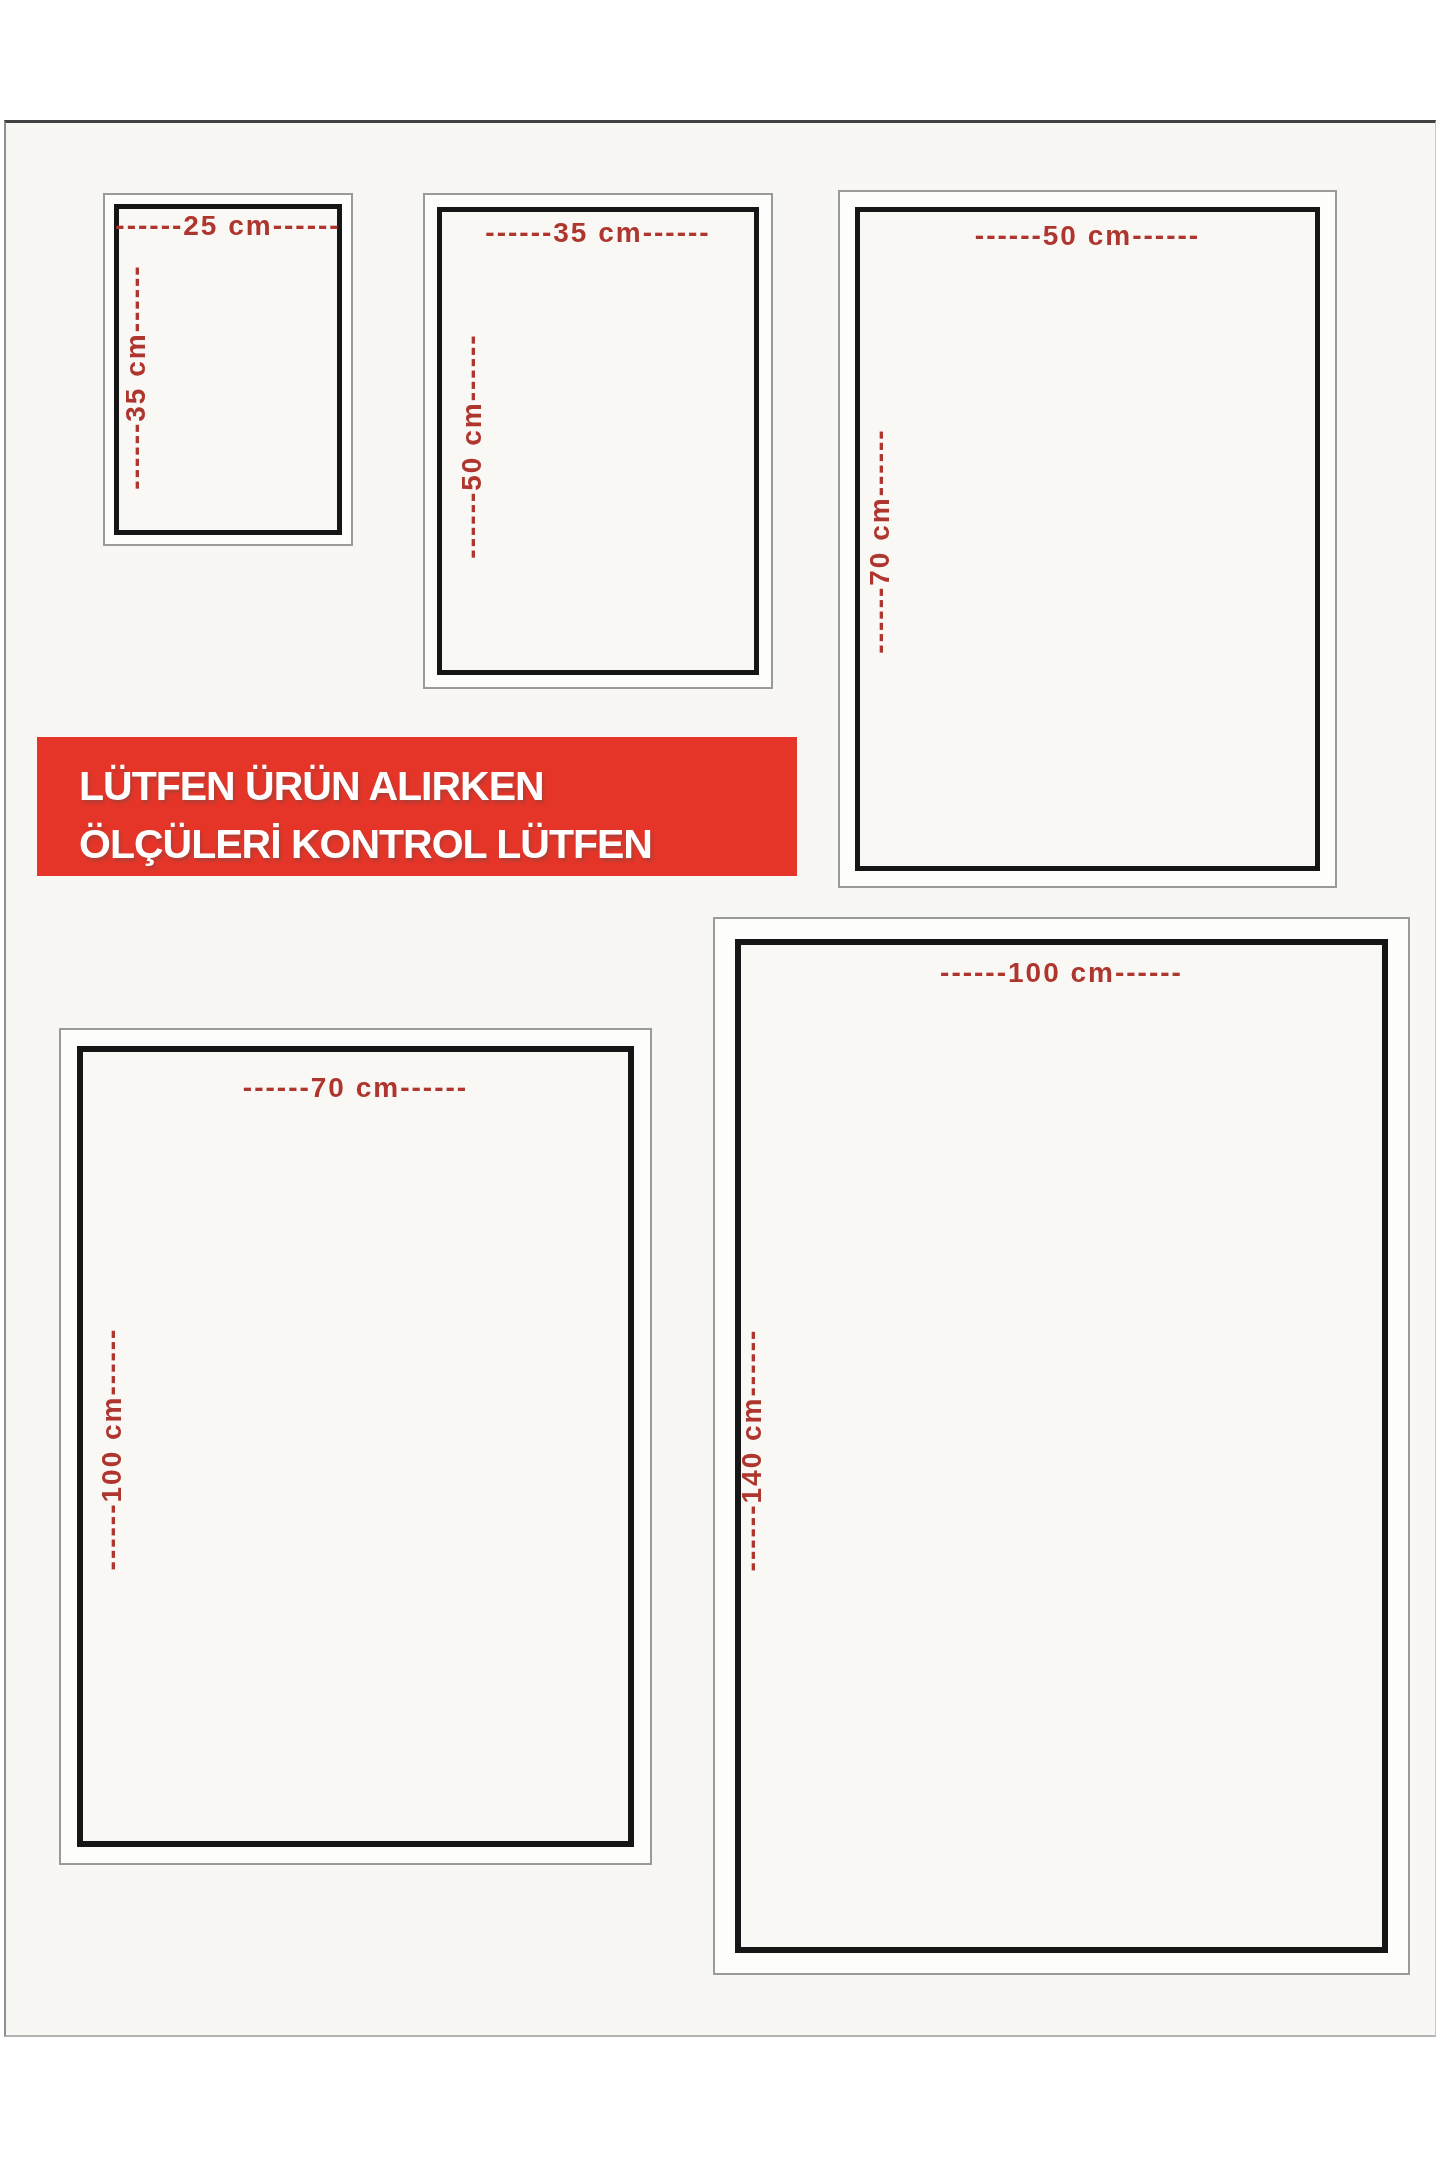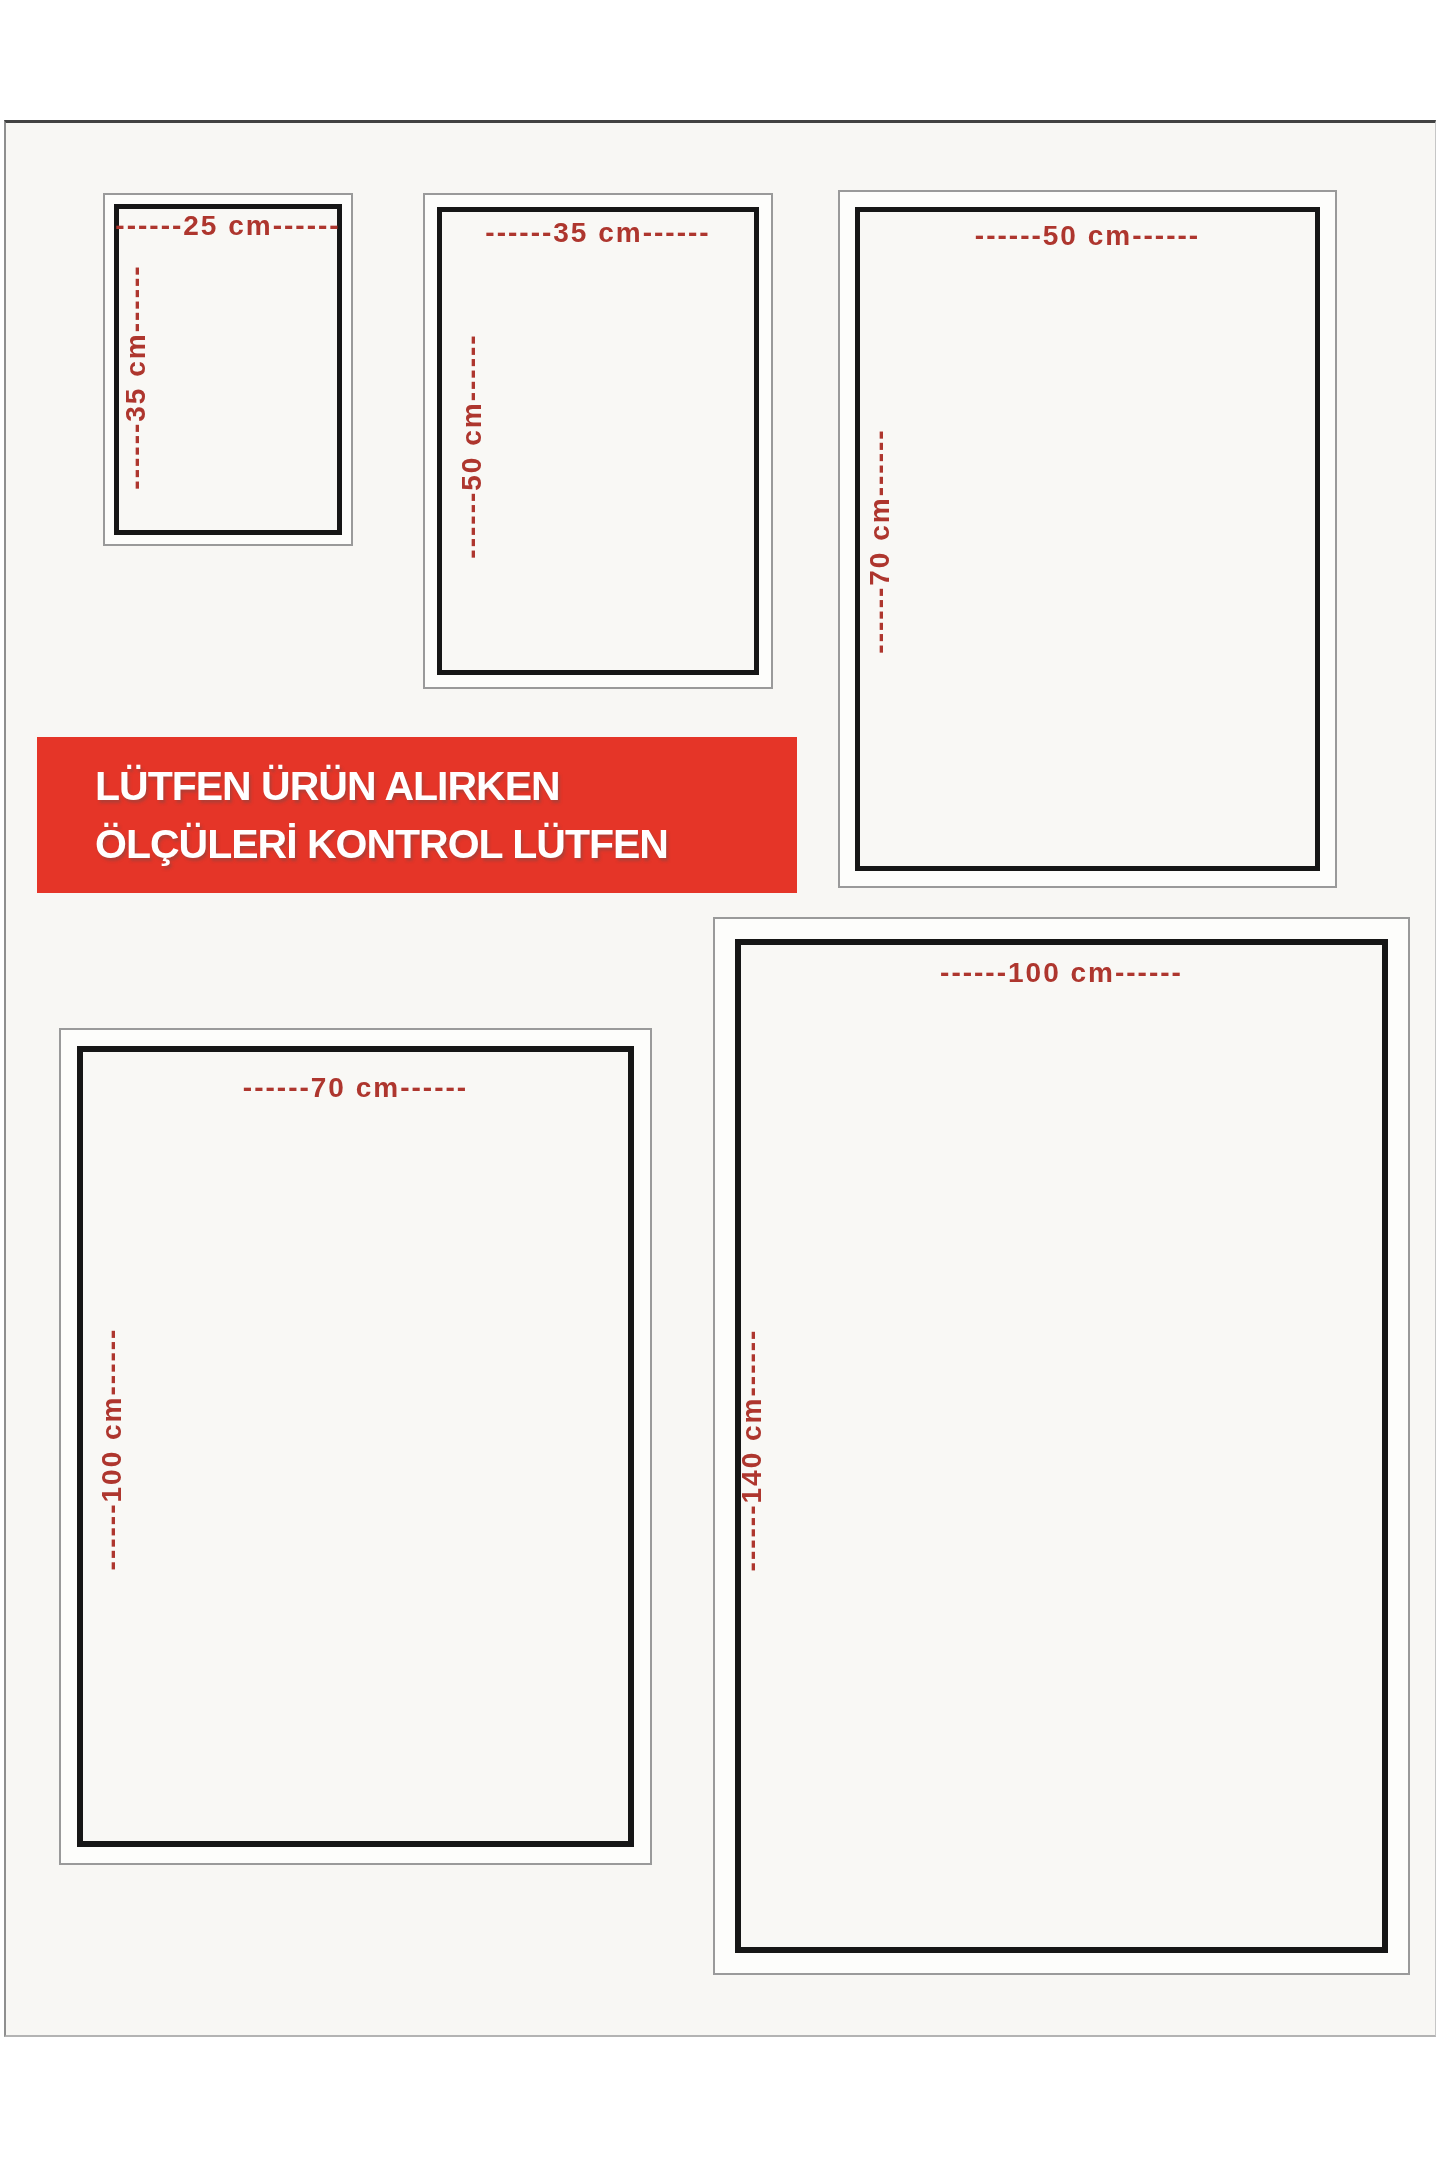--- a/index.html
+++ b/index.html
@@ -62,24 +62,24 @@
   .box4 .inner{inset:16px;}
   .box4 .w-label{top:44px;}
   .box4 .h-label{left:51px;top:419px;}
   .box5{left:713px;top:917px;width:697px;height:1058px;}
   .box5 .inner{inset:20px;}
   .box5 .w-label{top:40px;}
   .box5 .h-label{left:37px;top:531px;}
   .warning-banner{
     position:absolute;
     left:37px;top:737px;
-    width:760px;height:156px;
+    width:760px;height:139px;
     background:var(--banner-background,#e53528);
     box-sizing:border-box;
-    padding:20px 0 0 58px;
+    padding:20px 0 0 42px;
   }
   .warning-banner .line{
     color:var(--banner-text,#fff);
     font-weight:bold;
     font-size:41px;
     line-height:58px;
     letter-spacing:-1px;
     white-space:nowrap;
     text-shadow:2px 3px 3px rgba(80,80,80,0.35);
   }

